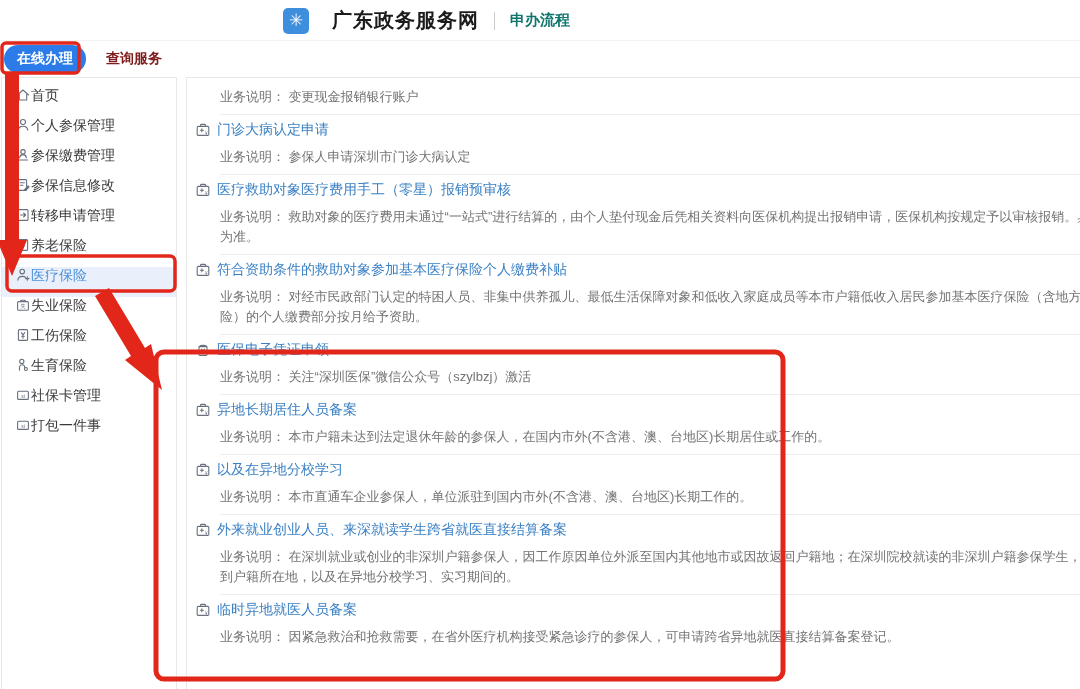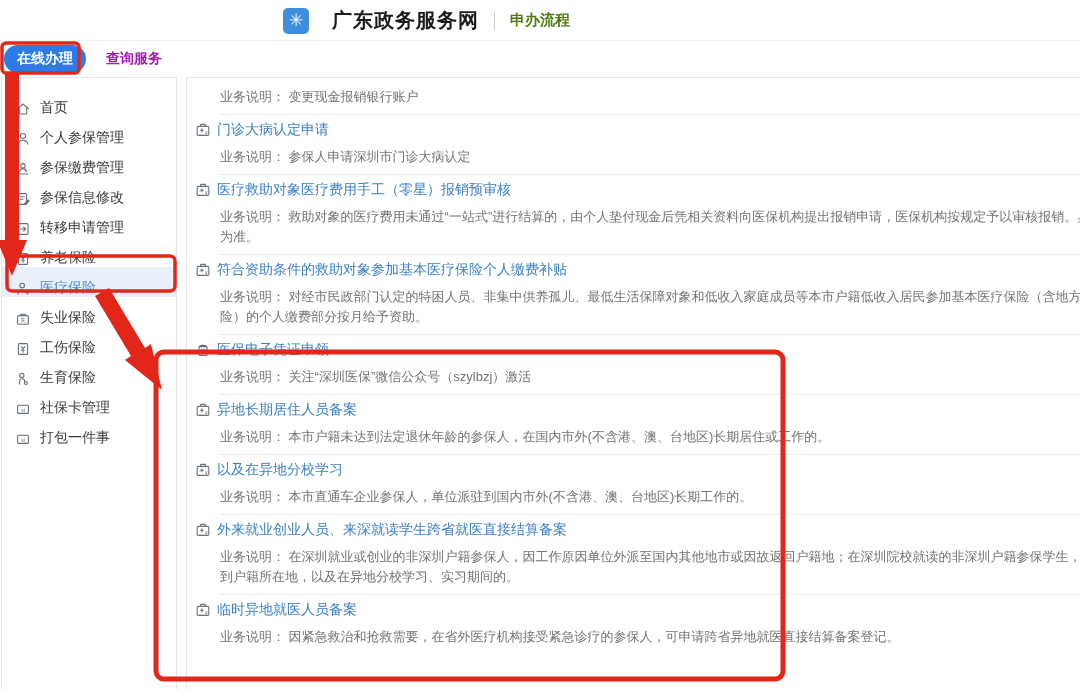--- a/index.html
+++ b/index.html
@@ -11,29 +11,29 @@
   body{
     width:1080px;height:689px;position:relative;overflow:hidden;
     font-family:"Liberation Sans","DejaVu Sans",sans-serif;color:#333;
   }
   
   .header{position:absolute;left:0;top:0;width:1080px;height:41px;background:#fff;border-bottom:1px solid #f2f2f2}
   .brand-group{position:absolute;left:283px;top:7px;display:flex;align-items:center}
   .logo{width:26px;height:26px;border-radius:5px;background:var(--brand);color:#fff;display:flex;align-items:center;justify-content:center;font-size:17px;line-height:1}
   .brand{margin-left:23px;font-size:20px;font-weight:bold;color:#1b1b1b;letter-spacing:1px}
   .hsep{width:1px;height:18px;background:#ccc;margin:0 15px}
-  .subtitle{font-size:15px;font-weight:bold;color:#4d7c0f}
+  .subtitle{font-size:15px;font-weight:bold;color:#0f766e}
   
   .tabbar{position:absolute;left:0;top:42px;height:34px;display:flex;align-items:center;padding-left:4px;gap:20px}
-  .tab{border:none;background:transparent;font-size:14px;font-weight:bold;color:#a21caf;cursor:pointer;font-family:inherit}
+  .tab{border:none;background:transparent;font-size:14px;font-weight:bold;color:#7f1d1d;cursor:pointer;font-family:inherit}
   .tab.active{background:var(--accent);color:#fff;padding:5px 13px;border-radius:15px}
   
   .sidebar{position:absolute;left:1px;top:77px;width:176px;height:612px;background:#fff;border:1px solid #e8e8e8;border-bottom:none}
   .sidebar ul{list-style:none;padding-top:9px}
-  .side-item{height:30px;display:flex;align-items:flex-end;gap:9px;padding-left:13px;font-size:14px;color:#3a3a3a;cursor:pointer}
+  .side-item{height:30px;display:flex;align-items:flex-start;padding-left:13px;font-size:14px;color:#3a3a3a;cursor:pointer}
   .side-item.selected{background:var(--selected-bg);color:var(--selected-fg)}
   .side-icon{width:16px;height:16px;display:inline-flex;flex:none}
   
   .content{position:absolute;left:186px;top:77px;width:1078px;height:612px;background:#fff;border-top:1px solid #e8e8e8;border-left:1px solid #e8e8e8;padding-left:8px}
   .svc-row{padding-top:5px}
   .svc-title-row{display:flex;align-items:center;gap:4px;height:20px}
   .svc-icon{width:18px;height:16px;display:inline-flex;flex:none}
   .svc-title{font-size:14px;color:var(--link);text-decoration:none;cursor:pointer}
   .svc-desc{margin:7px 14px 7px 25px;font-size:13px;line-height:20px;color:#737373}
   .svc-row.no-title{padding-top:2px}

